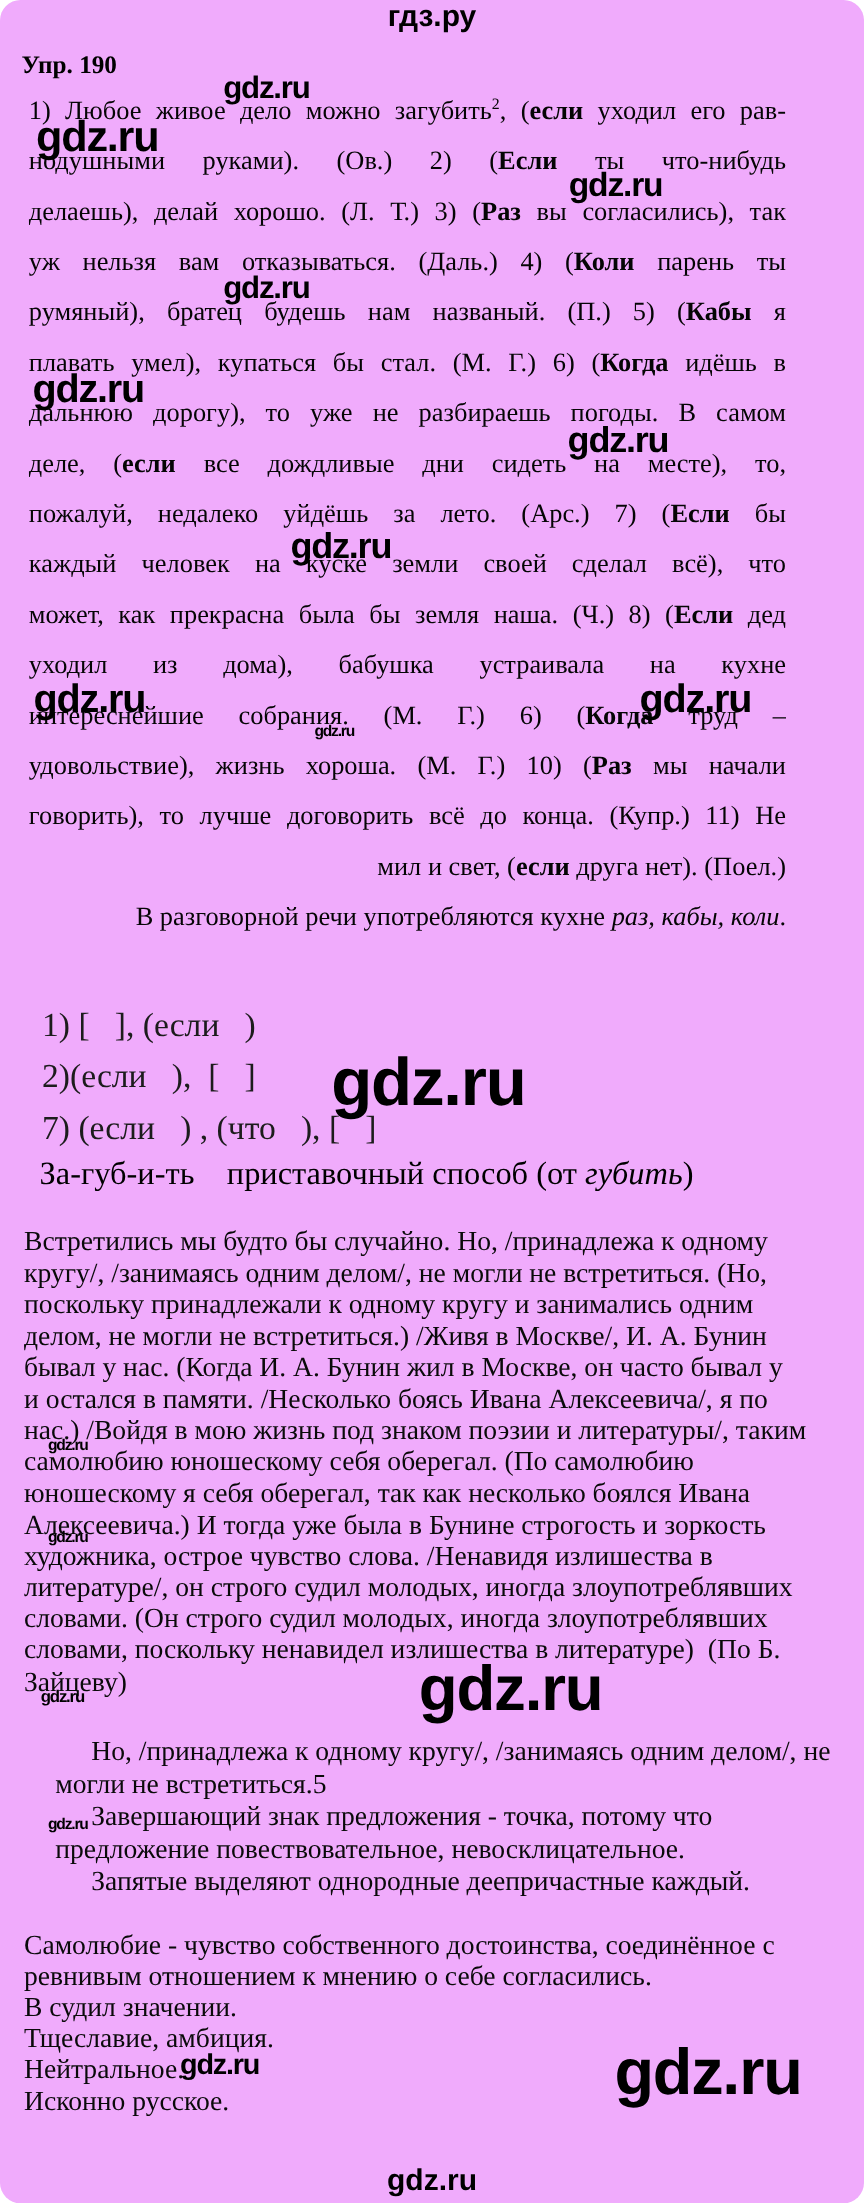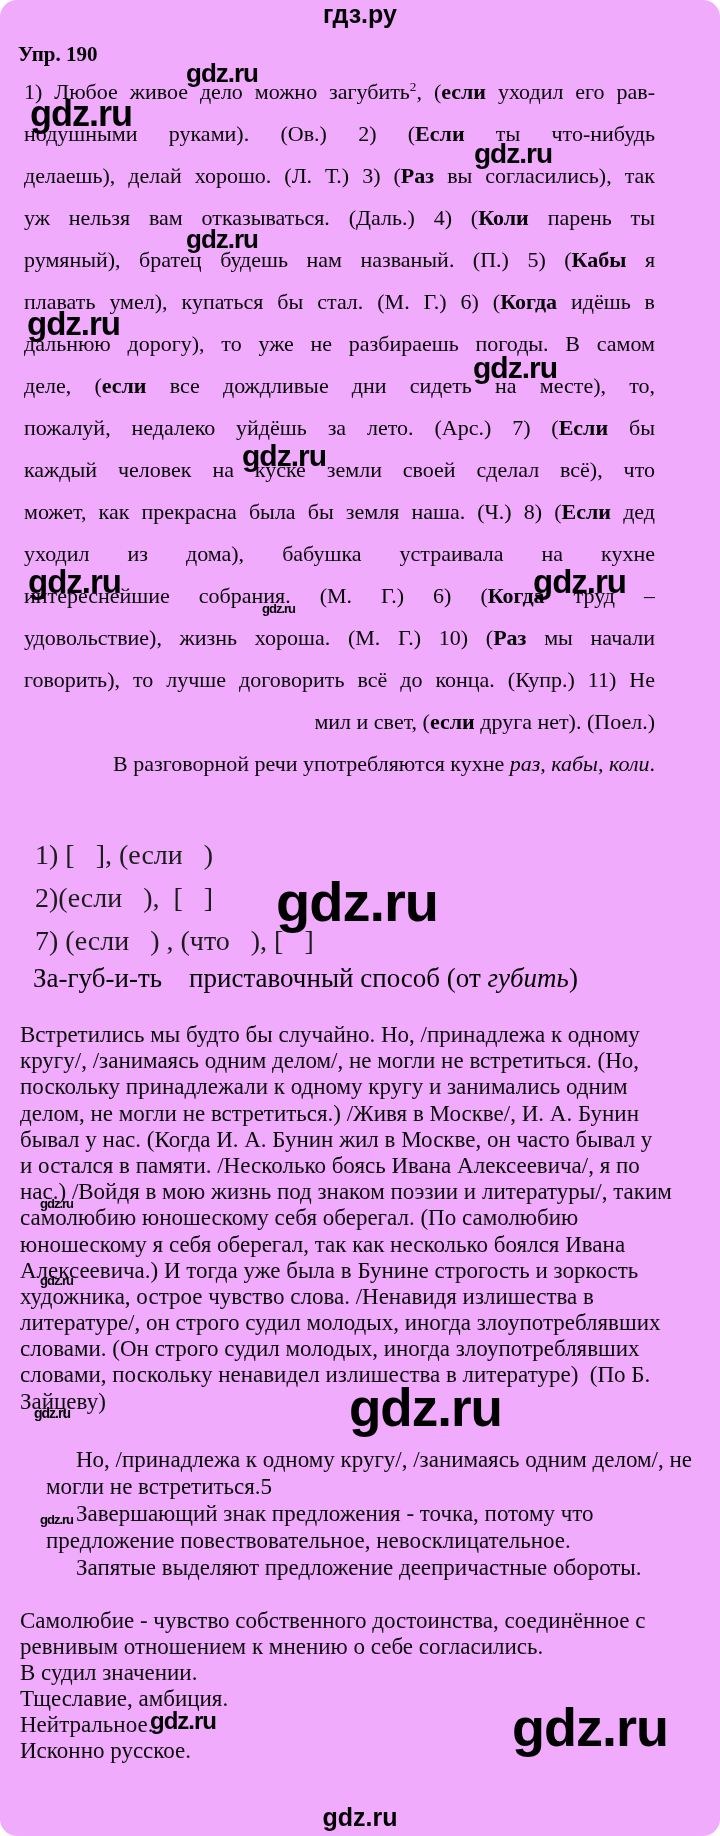--- a/index.html
+++ b/index.html
@@ -75,21 +75,21 @@
       <div class="aline">литературе/, он строго судил молодых, иногда злоупотреблявших</div>
       <div class="aline">словами. (Он строго судил молодых, иногда злоупотреблявших</div>
       <div class="aline">словами, поскольку ненавидел излишества в литературе)  (По Б.</div>
       <div class="aline">Зайцеву)</div>
     </div>
   <div class="para p2" id="p2">
       <div class="aline ind">Но, /принадлежа к одному кругу/, /занимаясь одним делом/, не</div>
       <div class="aline">могли не встретиться.5</div>
       <div class="aline ind">Завершающий знак предложения - точка, потому что</div>
       <div class="aline">предложение повествовательное, невосклицательное.</div>
-      <div class="aline ind">Запятые выделяют предложение деепричастные обороты.</div>
+      <div class="aline ind">Запятые выделяют однородные деепричастные каждый.</div>
     </div>
   <div class="para p3" id="p3">
       <div class="aline">Самолюбие - чувство собственного достоинства, соединённое с</div>
       <div class="aline">ревнивым отношением к мнению о себе согласились.</div>
       <div class="aline">В судил значении.</div>
       <div class="aline">Тщеславие, амбиция.</div>
       <div class="aline">Нейтральное.</div>
       <div class="aline">Исконно русское.</div>
     </div>
   <div id="wms">

